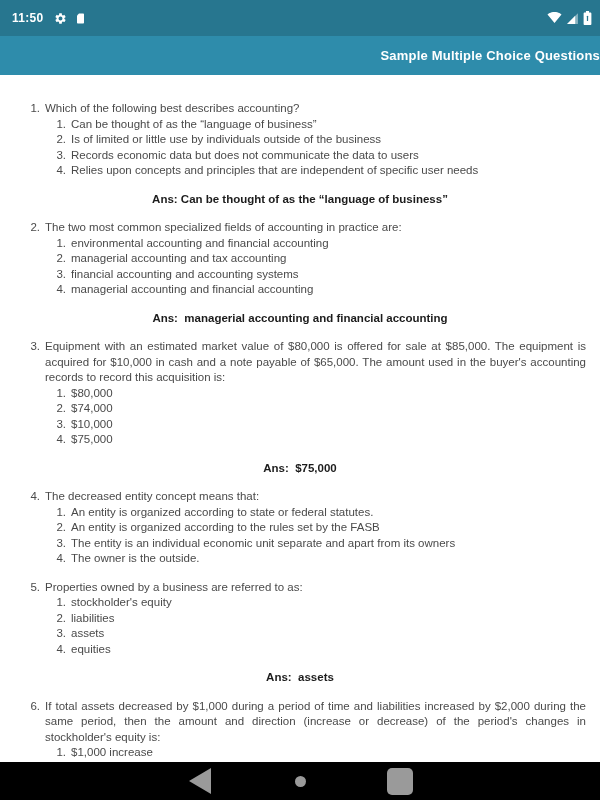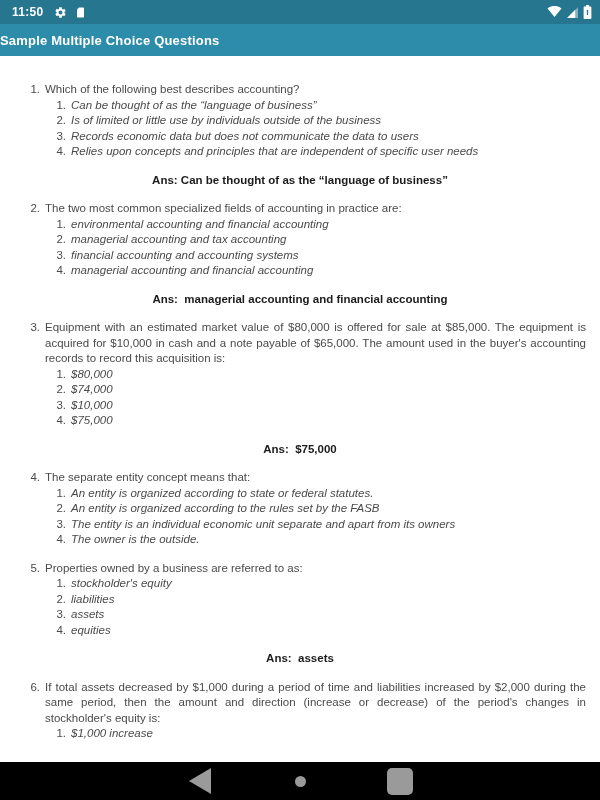--- a/index.html
+++ b/index.html
@@ -1,43 +1,43 @@
 <!DOCTYPE html>
 <html><head>
 <meta charset="utf-8">
 <style>
   * { margin:0; padding:0; box-sizing:border-box; }
   html,body { width:600px; height:800px; overflow:hidden; background:#fff;
               font-family:"Liberation Sans", sans-serif; }
   .screen { position:relative; width:600px; height:800px; background:#fff; overflow:hidden; }
 
   
-  .status-bar { height:24px; background:#27768f; display:flex; align-items:center;
+  .status-bar { height:36px; background:#27768f; display:flex; align-items:center;
                 padding:6px 8px; color:#fff; }
   .status-time { font-size:12px; font-weight:bold; letter-spacing:.3px; margin:0 10px 0 4px; }
   .sicon { display:inline-flex; align-items:center; justify-content:center; margin-right:7px; }
   .sicon svg { display:block; }
   .status-spacer { flex:1; }
   .status-right .sicon { margin-right:0; margin-left:4px; }
   .status-right { display:flex; align-items:center; }
 
   
-  .app-bar { height:32px; background:#2e8cab; display:flex; align-items:center; justify-content:flex-start; }
+  .app-bar { height:39px; background:#2e8cab; display:flex; align-items:center; justify-content:flex-end; }
   .app-title { color:#fff; font-size:13px; font-weight:bold; letter-spacing:.2px; }
 
   
   .content { height:710px; overflow:hidden; padding:26px 14px 0 14px;
              font-size:11.5px; line-height:15.5px; color:#4a4a4a; }
   .q-block { margin-bottom:13px; }
   .q-row { display:flex; }
   .q-num { flex:0 0 26px; width:26px; text-align:right; }
   .q-text { flex:1; padding-left:5px; text-align:justify; }
   .opt-row { display:flex; }
   .opt-num { flex:0 0 52px; width:52px; text-align:right; }
-  .opt-text { flex:1; padding-left:5px;font-style:italic; }
+  .opt-text { flex:1; padding-left:5px; }
   .answer { font-weight:bold; color:#1c1c1c; margin-bottom:13px; white-space:pre-wrap;text-align:center; }
 
   
   .nav-bar { position:absolute; left:0; bottom:0; width:600px; height:38px; background:#000; }
   .nav-btn { position:absolute; top:0; width:60px; height:38px; display:flex;
              align-items:center; justify-content:center; }
   .nav-back { left:170px; }
   .nav-home { left:270px; }
   .nav-recents { left:370px; }
   .back-tri { width:0; height:0; border-top:13px solid transparent;
@@ -179,21 +179,21 @@
   </div>
 </div>
     </div>
     <p class="answer">Ans:  $75,000</p>
   </section>
 
   <section class="qa-group">
     <div class="q-block">
       <div class="q-row">
         <span class="q-num">4.</span>
-        <div class="q-text">The separate entity concept means that:</div>
+        <div class="q-text">The decreased entity concept means that:</div>
       </div>
       <div class="opts">
   <div class="opt-row">
     <span class="opt-num">1.</span>
     <div class="opt-text">An entity is organized according to state or federal statutes.</div>
   </div>
 
   <div class="opt-row">
     <span class="opt-num">2.</span>
     <div class="opt-text">An entity is organized according to the rules set by the FASB</div>

